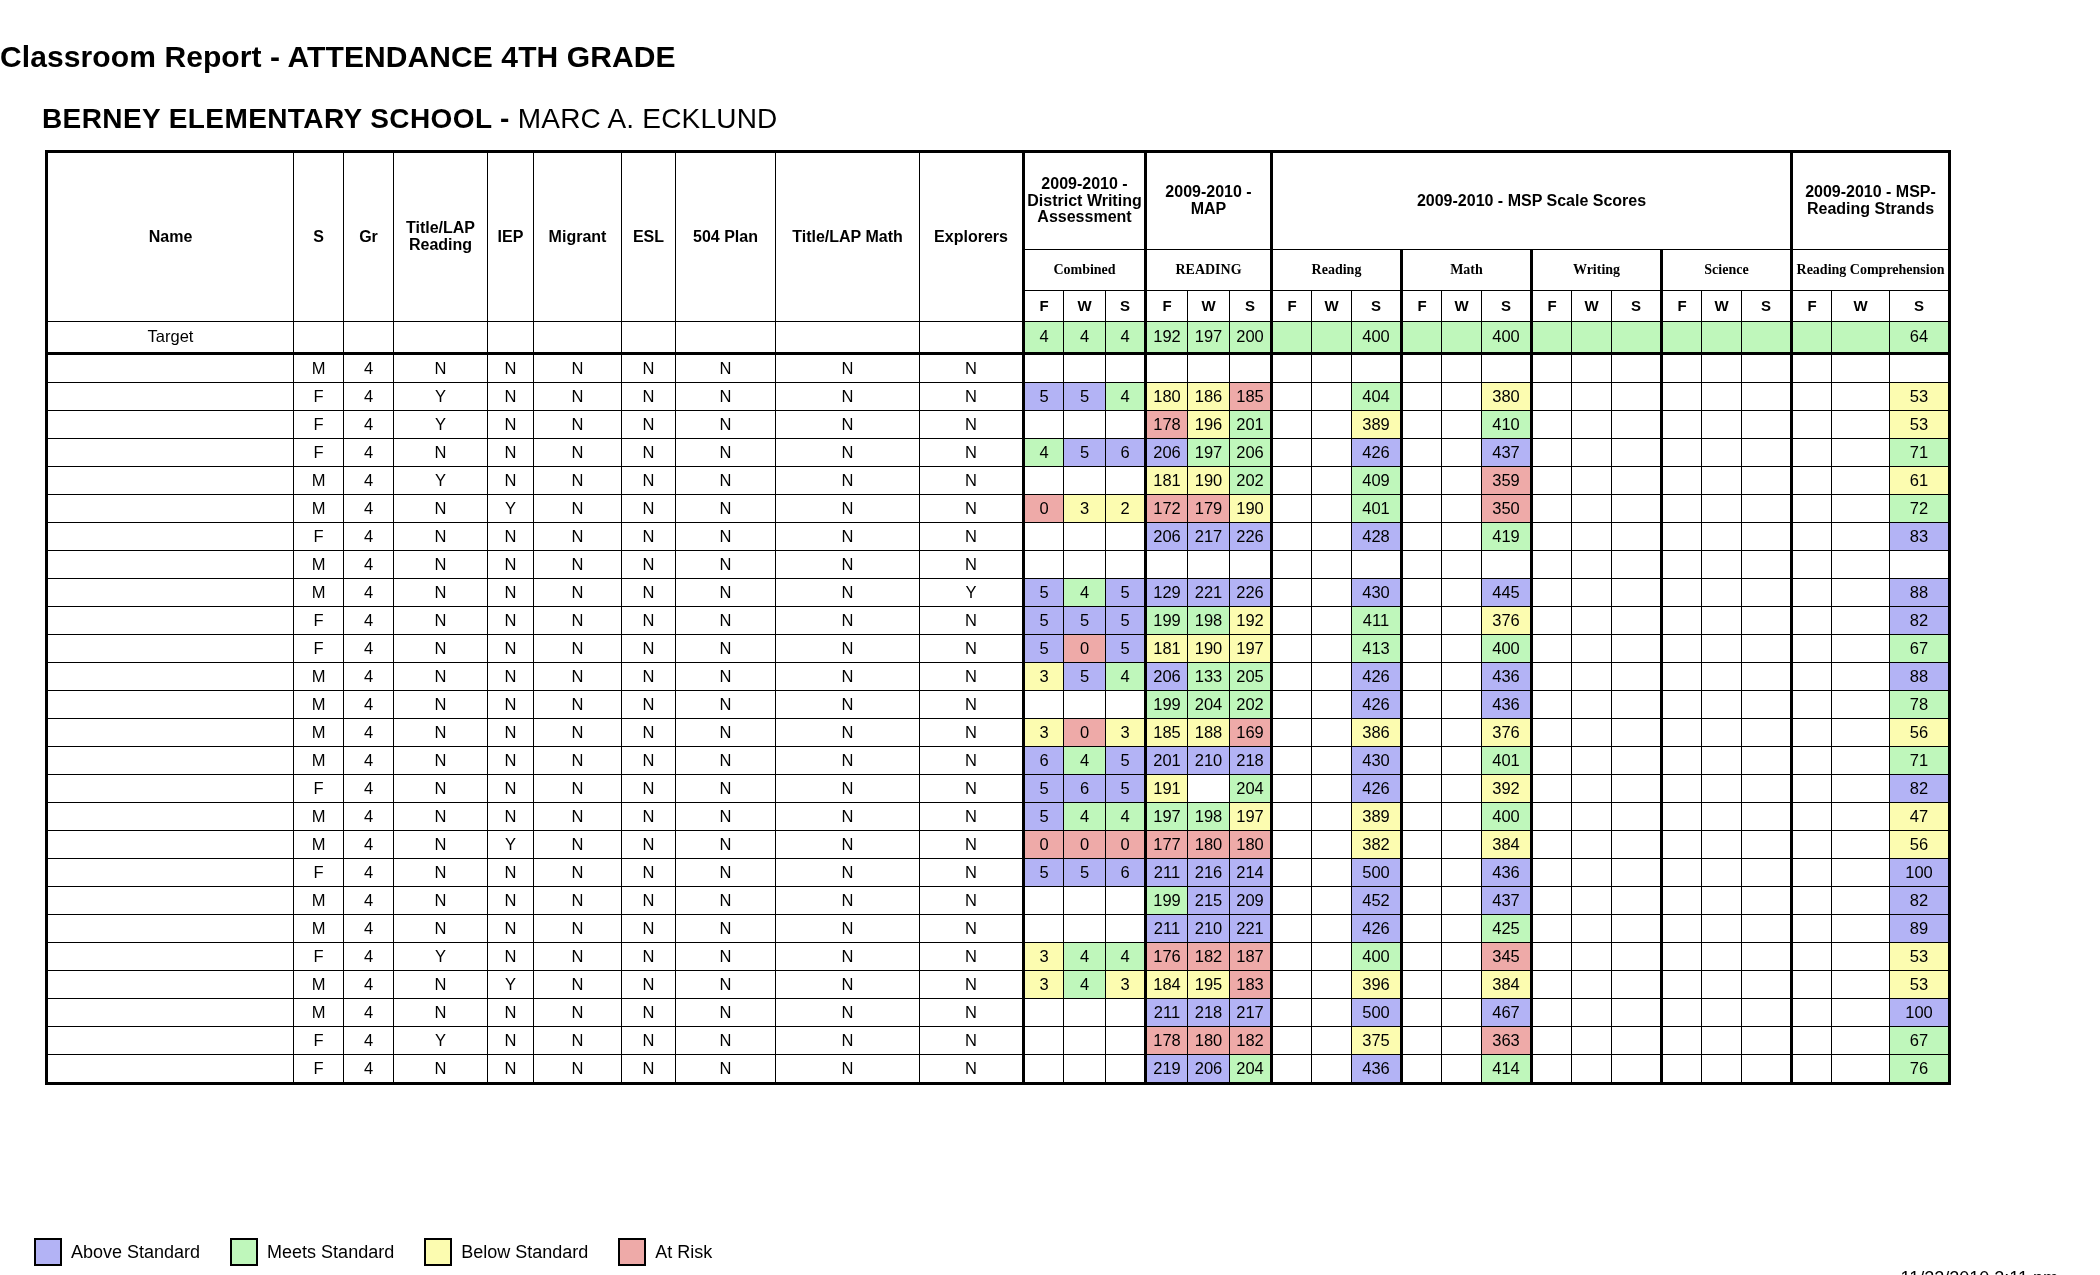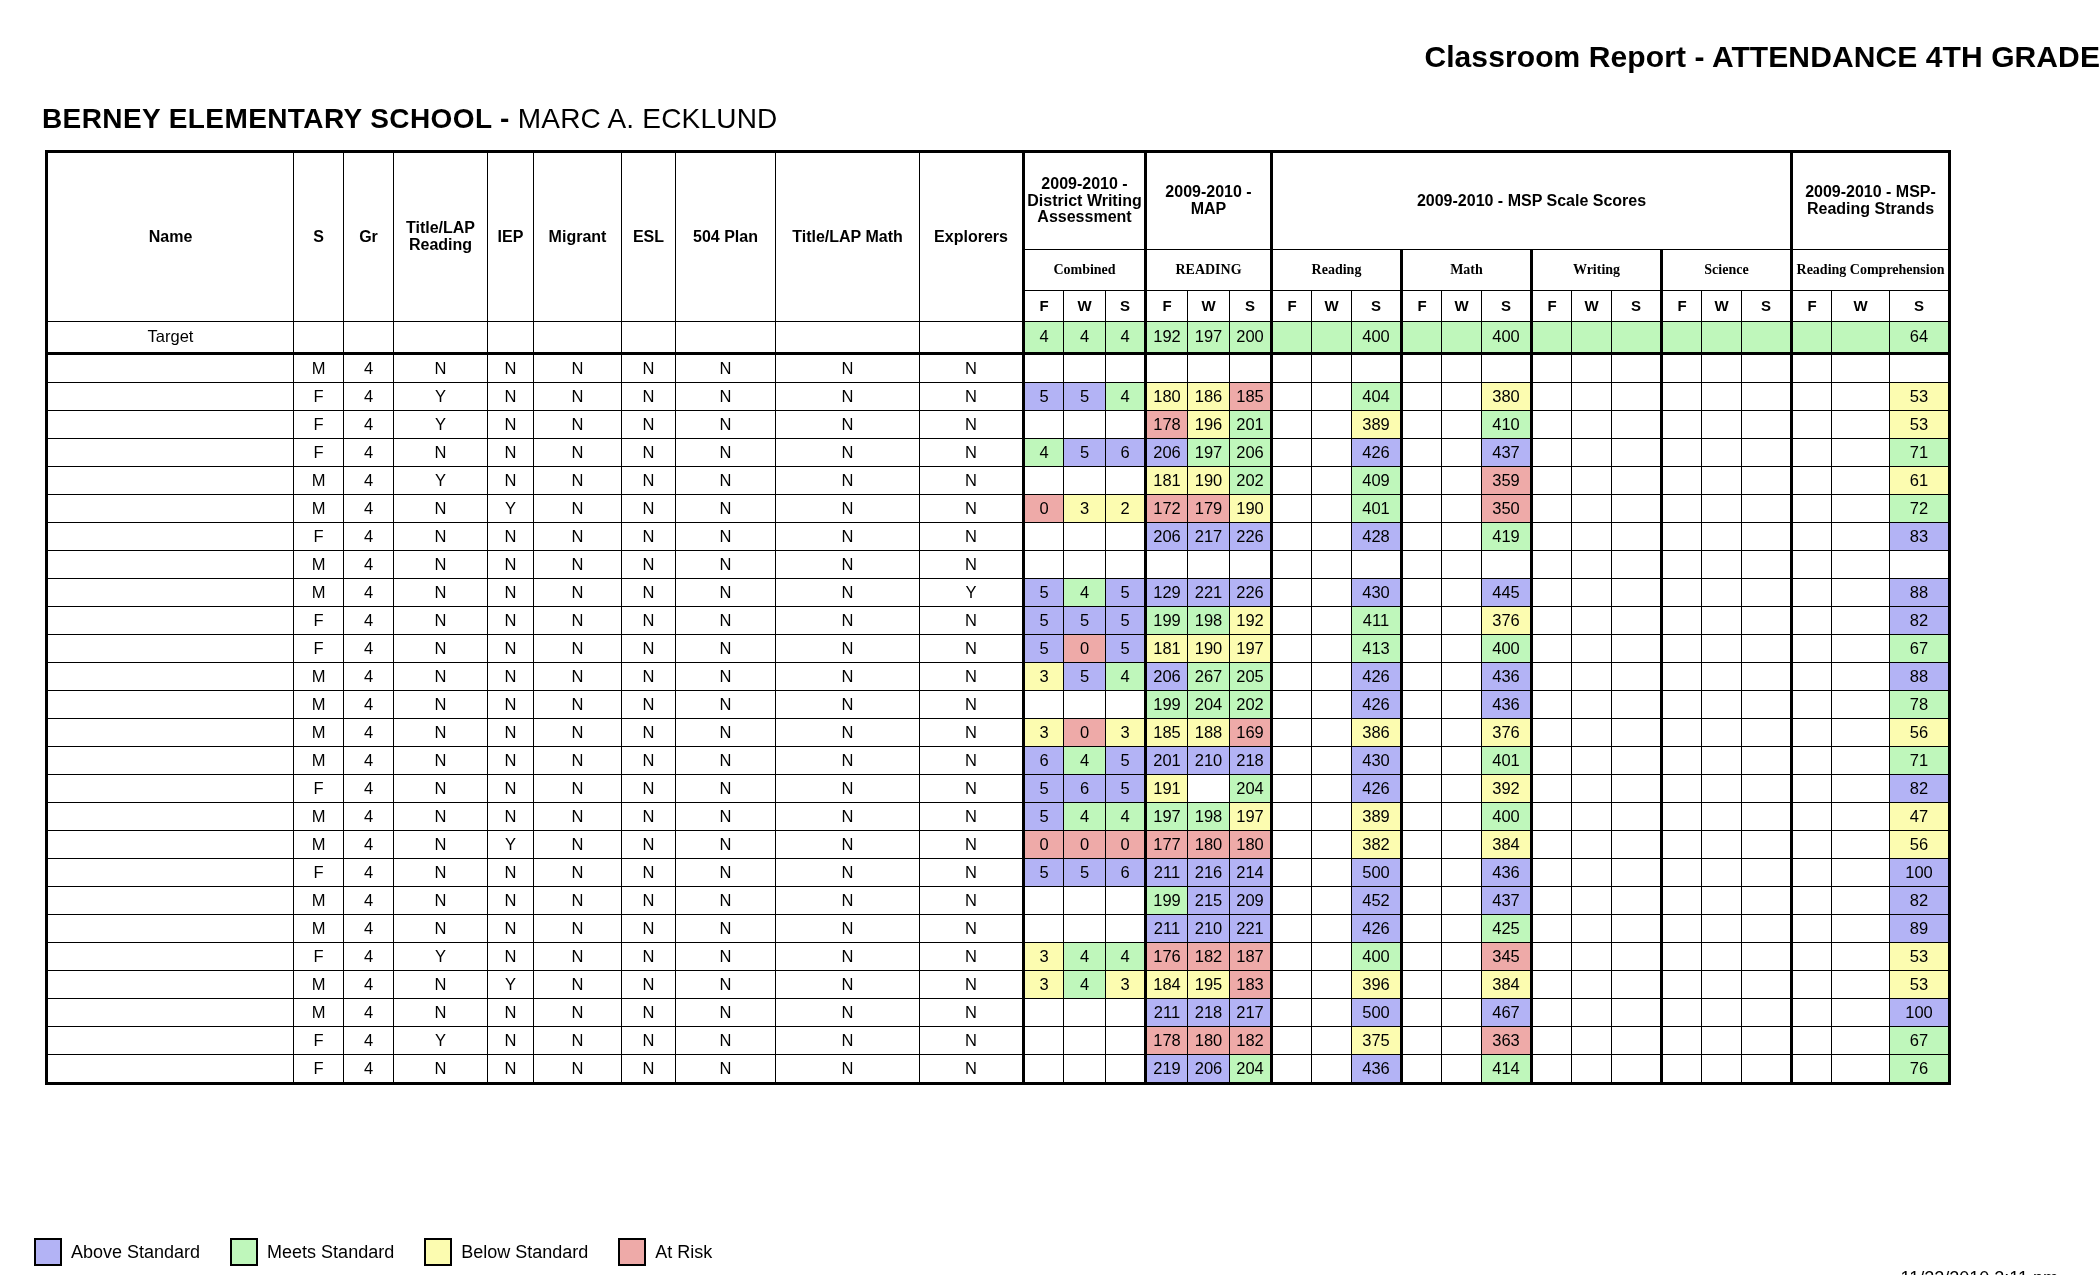--- a/index.html
+++ b/index.html
@@ -7,21 +7,21 @@
     width:2100px;height:1275px;
     background:#ffffff;
     font-family:"Liberation Sans", sans-serif;
     color:#000;
     overflow:hidden;
   }
   .page{position:relative;width:2100px;height:1275px;}
 
   .report-title{
     position:absolute;top:40px;left:0;width:2100px;
-    text-align:right;
+    text-align:left;
     font-size:30px;font-weight:bold;
     letter-spacing:.1px;
   }
   .school-line{
     position:absolute;top:103px;left:42px;
     font-size:28px;
   }
   .school-line .school{font-weight:bold;letter-spacing:.4px;}
   .school-line .teacher{font-weight:normal;margin-left:8px;letter-spacing:.2px;}
 
@@ -580,21 +580,21 @@
             <td class="">N</td>
             <td class="">N</td>
             <td class="">N</td>
             <td class="">N</td>
             <td class="">N</td>
             <td class="tsep-r">N</td>
             <td class="c-below">3</td>
             <td class="c-above">5</td>
             <td class="c-meets tsep-r">4</td>
             <td class="c-above">206</td>
-            <td class="c-meets">267</td>
+            <td class="c-meets">133</td>
             <td class="c-meets tsep-r">205</td>
             <td class=""></td>
             <td class=""></td>
             <td class="c-above tsep-r">426</td>
             <td class=""></td>
             <td class=""></td>
             <td class="c-above tsep-r">436</td>
             <td class=""></td>
             <td class=""></td>
             <td class=" tsep-r"></td>

